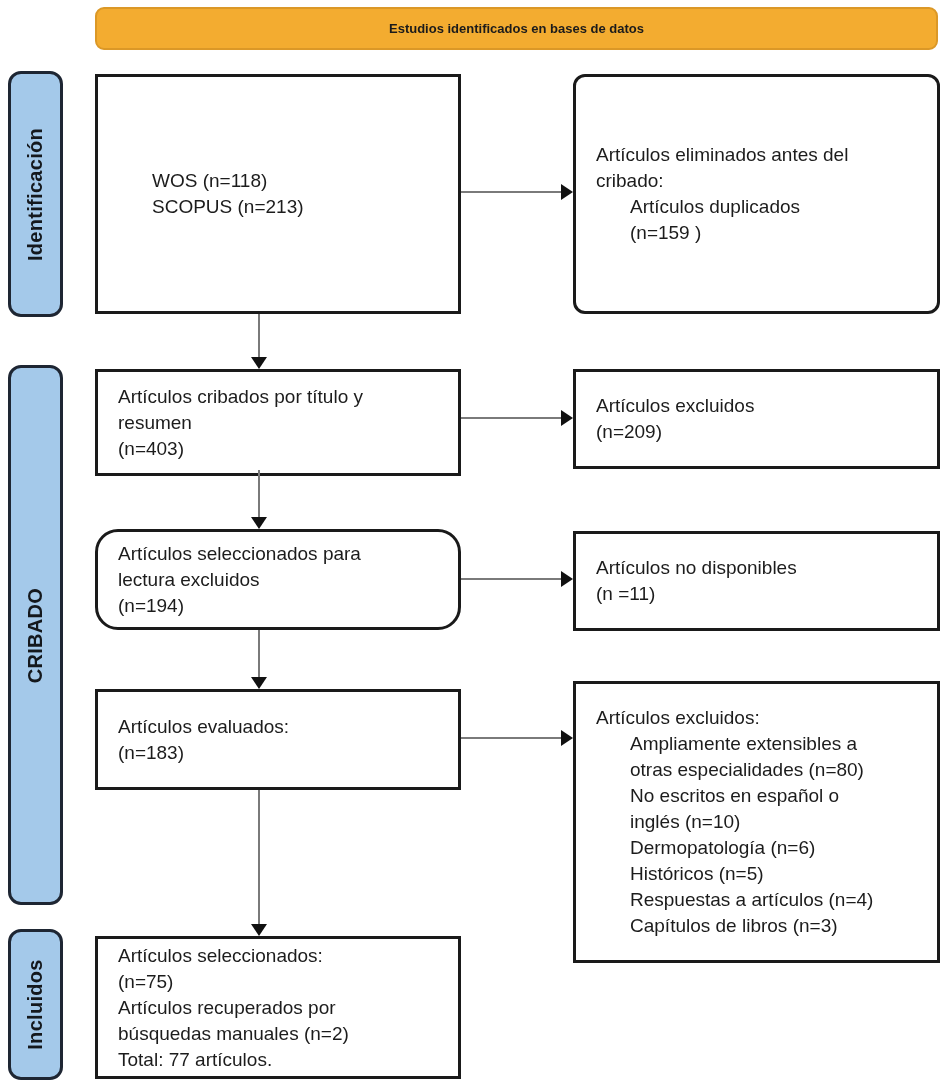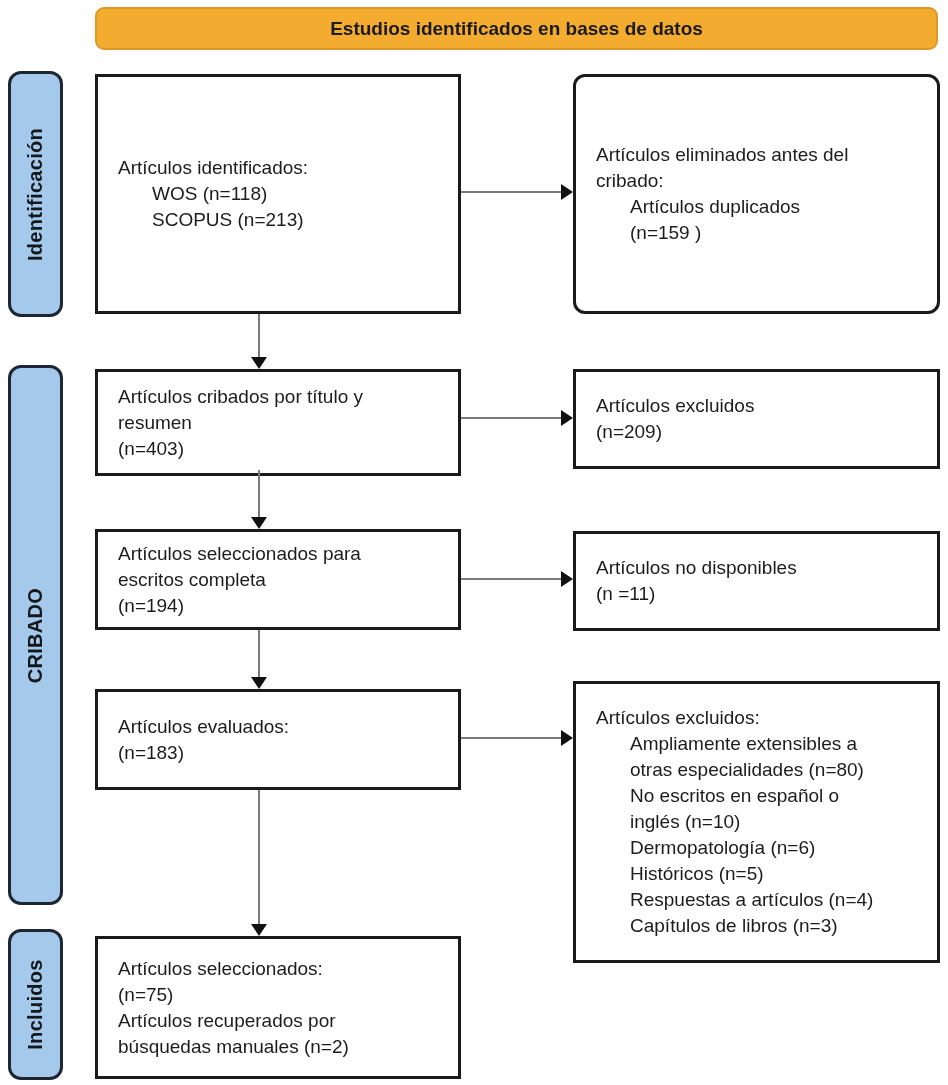--- a/index.html
+++ b/index.html
@@ -5,21 +5,21 @@
   html,body { margin:0; padding:0; background:#ffffff; }
   #canvas {
     position:relative; width:948px; height:1085px; background:#ffffff;
     font-family:"Liberation Sans", sans-serif; color:#1c1c1c; overflow:hidden;
   }
   .banner {
     position:absolute; left:95px; top:7px; width:843px; height:43px;
     background:var(--banner-fill,#F3AC30); border:2px solid var(--banner-border,#DB9827);
     border-radius:9px; box-sizing:border-box;
     display:flex; align-items:center; justify-content:center;
-    font-weight:bold; font-size:19px; color:#1b1b1b;
+    font-weight:bold; font-size:13px; color:#1b1b1b;
   }
   .stage {
     position:absolute; left:8px; width:55px;
     background:var(--stage-fill,#A4C9EA); border:3px solid var(--stage-border,#1E2633);
     border-radius:13px; box-sizing:border-box;
     display:flex; align-items:center; justify-content:center;
   }
   .stage .vtext {
     transform:rotate(-90deg); white-space:nowrap;
     font-weight:bold; font-size:20px; color:#14181d; letter-spacing:.3px;
@@ -32,21 +32,21 @@
     border:3px solid var(--box-border,#1A1A1A); box-sizing:border-box;
     display:flex; flex-direction:column; justify-content:center;
     padding:6px 8px 6px 20px; font-size:19px; line-height:26px;
   }
   .box .line { white-space:nowrap; }
   .box .line.indent { padding-left:34px; }
   #box-identified   { left:95px;  top:74px;  width:366px; height:240px; }
   #box-removed      { left:573px; top:74px;  width:367px; height:240px;border-radius:12px; }
   #box-screened     { left:95px;  top:369px; width:366px; height:107px; }
   #box-excluded1    { left:573px; top:369px; width:367px; height:100px; }
-  #box-fulltext     { left:95px;  top:529px; width:366px; height:101px; }
+  #box-fulltext     { left:95px;  top:529px; width:366px; height:101px;border-radius:23px; }
   #box-notavailable { left:573px; top:531px; width:367px; height:100px; }
   #box-assessed     { left:95px;  top:689px; width:366px; height:101px; }
   #box-excluded2    { left:573px; top:681px; width:367px; height:282px; }
   #box-included     { left:95px;  top:936px; width:366px; height:143px; }
   .vline { position:absolute; left:258px; width:2px; background:var(--arrow-line,#7A7A7A); }
   .hline { position:absolute; left:461px; width:101px; height:2px; background:var(--arrow-line,#7A7A7A); }
   .arrow-down {
     position:absolute; left:251px; width:0; height:0;
     border-left:8px solid transparent; border-right:8px solid transparent;
     border-top:12px solid var(--arrow-head,#111111);
@@ -78,21 +78,20 @@
     <span class="vtext">Identificación</span>
   </div>
   <div class="stage" id="stage-cribado">
     <span class="vtext">CRIBADO</span>
   </div>
   <div class="stage" id="stage-incluidos">
     <span class="vtext">Incluidos</span>
   </div>
 
   <div class="box" id="box-identified">
-    <div class="line">Artículos identificados:</div>
     <div class="line indent">WOS (n=118)</div>
     <div class="line indent">SCOPUS (n=213)</div>
   </div>
 
   <div class="box" id="box-removed">
     <div class="line">Artículos eliminados antes del</div>
     <div class="line">cribado:</div>
     <div class="line indent">Artículos duplicados</div>
     <div class="line indent">(n=159 )</div>
   </div>
@@ -103,21 +102,21 @@
     <div class="line">(n=403)</div>
   </div>
 
   <div class="box" id="box-excluded1">
     <div class="line">Artículos excluidos</div>
     <div class="line">(n=209)</div>
   </div>
 
   <div class="box" id="box-fulltext">
     <div class="line">Artículos seleccionados para</div>
-    <div class="line">escritos completa</div>
+    <div class="line">lectura excluidos</div>
     <div class="line">(n=194)</div>
   </div>
 
   <div class="box" id="box-notavailable">
     <div class="line">Artículos no disponibles</div>
     <div class="line">(n =11)</div>
   </div>
 
   <div class="box" id="box-assessed">
     <div class="line">Artículos evaluados:</div>
@@ -134,20 +133,21 @@
     <div class="line indent">Históricos (n=5)</div>
     <div class="line indent">Respuestas a artículos (n=4)</div>
     <div class="line indent">Capítulos de libros (n=3)</div>
   </div>
 
   <div class="box" id="box-included">
     <div class="line">Artículos seleccionados:</div>
     <div class="line">(n=75)</div>
     <div class="line">Artículos recuperados por</div>
     <div class="line">búsquedas manuales (n=2)</div>
+    <div class="line">Total: 77 artículos.</div>
   </div>
 
   <div class="vline" id="v1"></div>
   <div class="arrow-down" id="v1h"></div>
   <div class="vline" id="v2"></div>
   <div class="arrow-down" id="v2h"></div>
   <div class="vline" id="v3"></div>
   <div class="arrow-down" id="v3h"></div>
   <div class="vline" id="v4"></div>
   <div class="arrow-down" id="v4h"></div>

